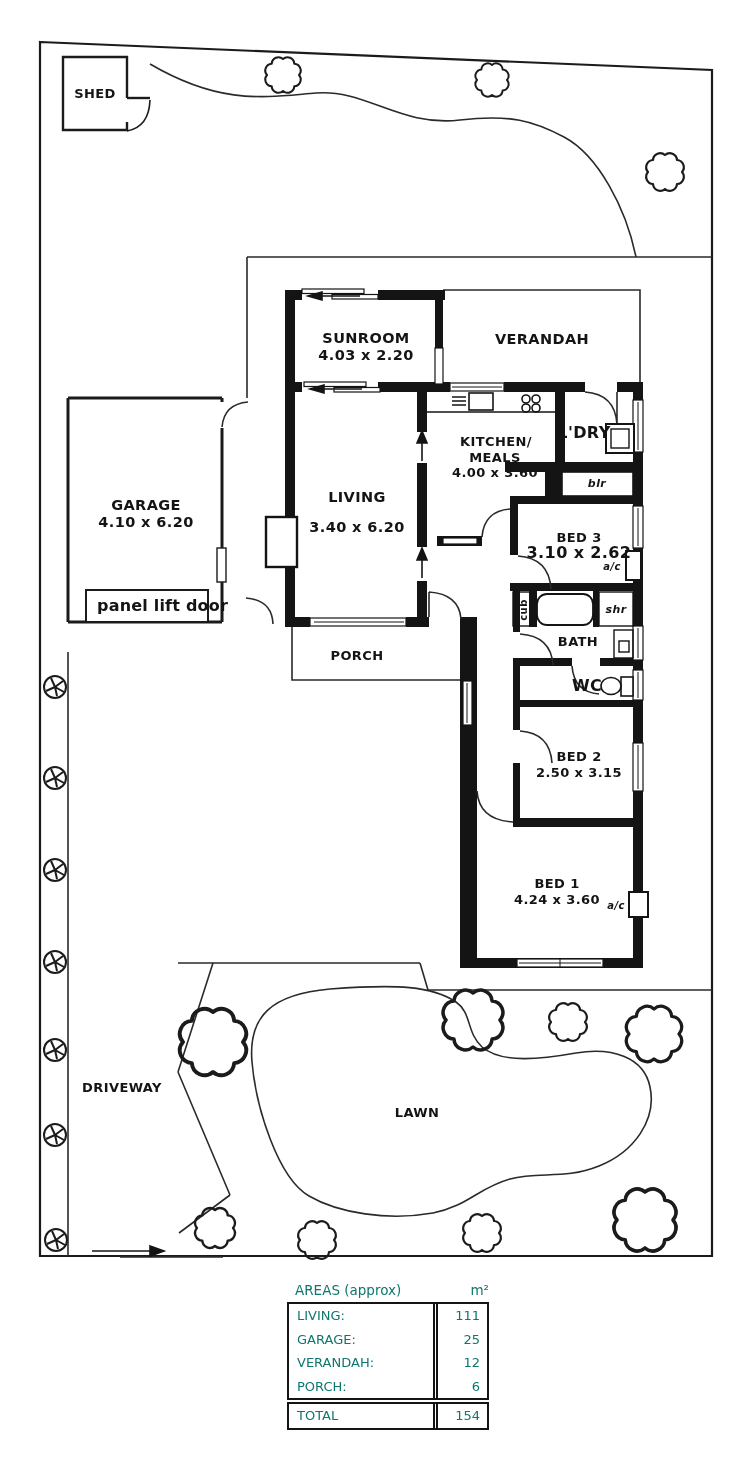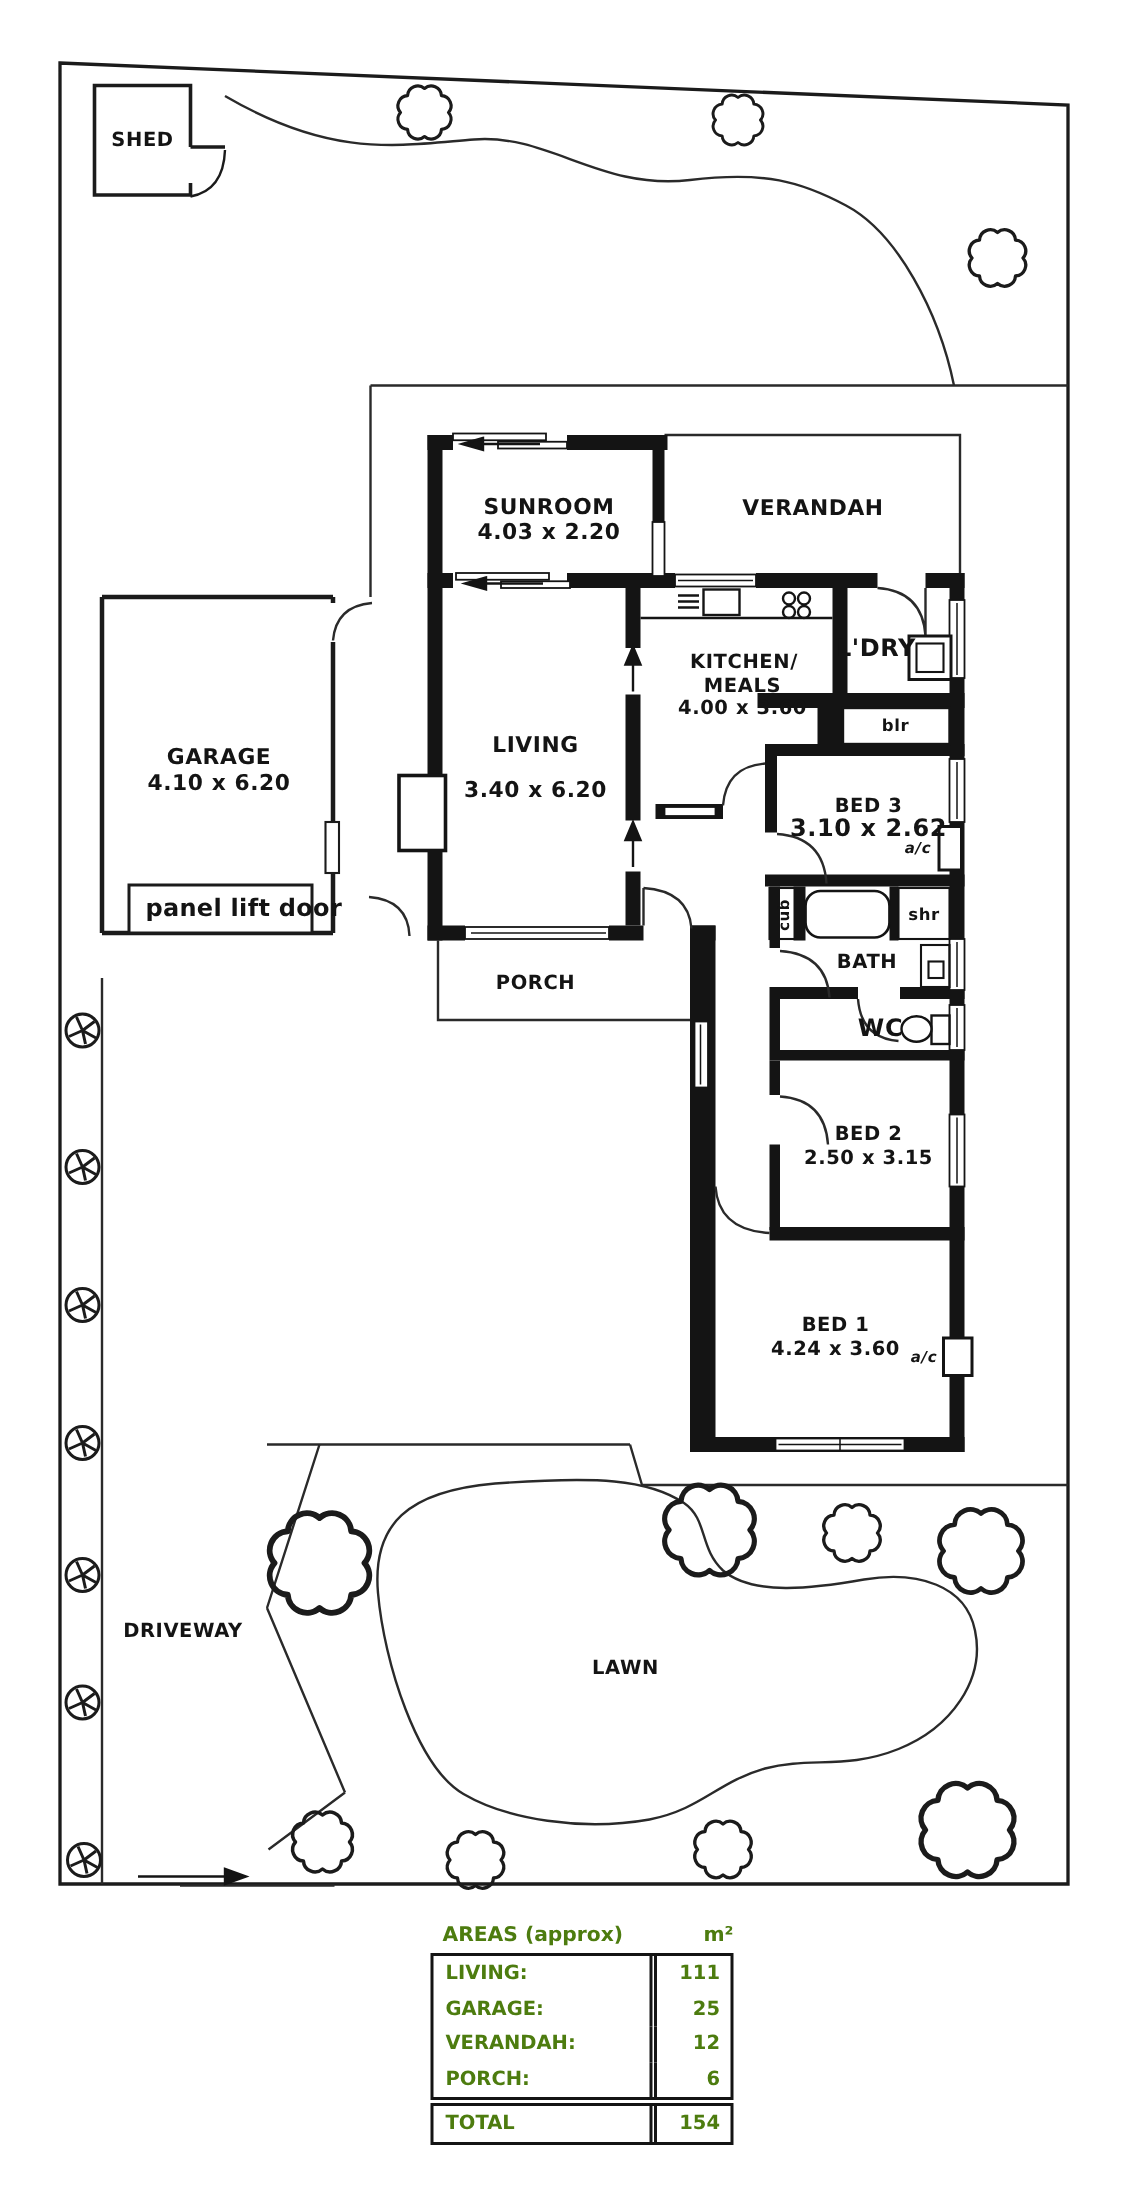--- a/index.html
+++ b/index.html
@@ -10,26 +10,26 @@
   }
   #plan-svg{position:absolute;left:0;top:0;}
   .lbl{
     position:absolute;transform:translate(-50%,-50%);
     font-weight:bold;white-space:nowrap;letter-spacing:.4px;color:#141414;
     text-align:center;line-height:1.05;
   }
   .sz15{font-size:14.5px;}
   .sz13{font-size:13px;}
   .sz12{font-size:16px;}
-  .sz11{font-size:11px;}
+  .sz11{font-size:11px;font-style:italic;}
   .sz10{font-size:10px;}
   .ital{font-style:italic;}
   .rot{transform:translate(-50%,-50%) rotate(-90deg);}
   
-  #areas{position:absolute;left:287px;top:1282px;width:202px;font-weight:bold;color:#4d7c0f;}
+  #areas{position:absolute;left:287px;top:1282px;width:202px;font-weight:normal;color:#0f766e;}
   #areas .hdr{display:grid;grid-template-columns:1fr 56px;padding:0 0 4px 8px;font-size:13.5px;}
   #areas .hdr .unit{text-align:right;}
   #areas .box{border:2px solid #141414;}
   #areas .row{display:grid;grid-template-columns:1fr 54px;height:23.5px;align-items:center;font-size:13px;}
   #areas .row .cell-label{padding-left:8px;}
   #areas .row .cell-value{border-left:5px double #141414;height:100%;display:flex;align-items:center;justify-content:flex-end;padding-right:7px;box-sizing:border-box;}
   #areas .total-box{border:2px solid #141414;margin-top:2px;}
 </style>
 </head>
 <body>

